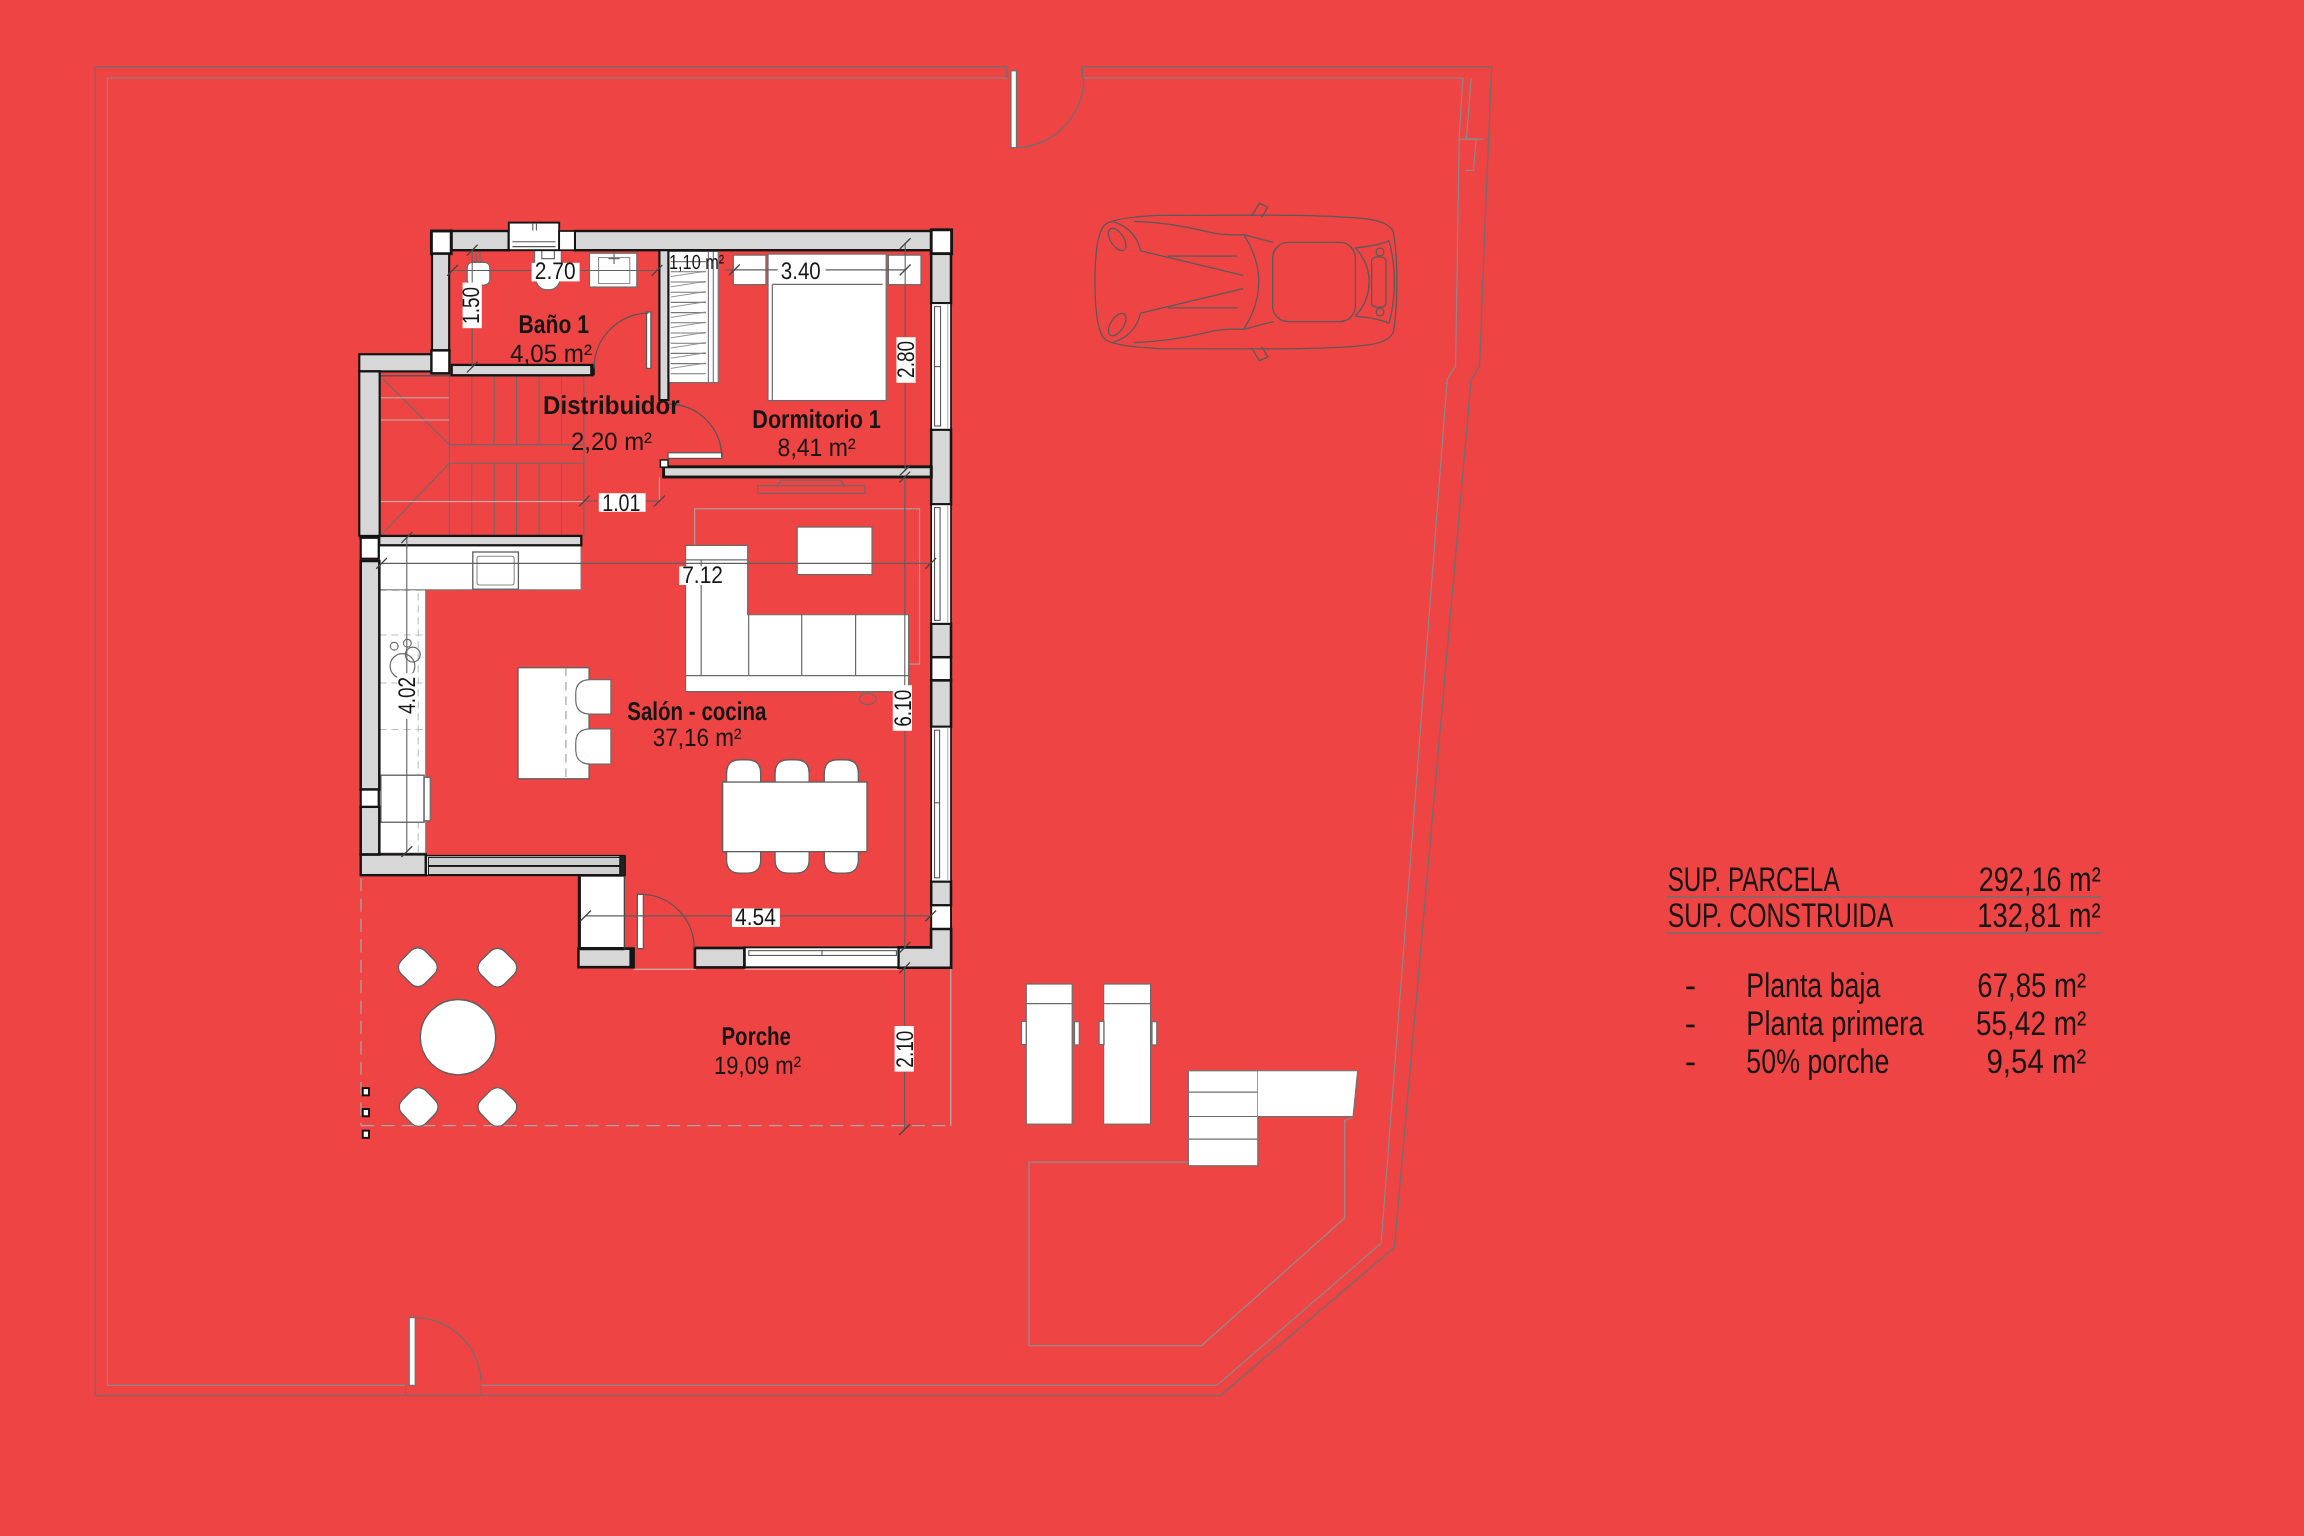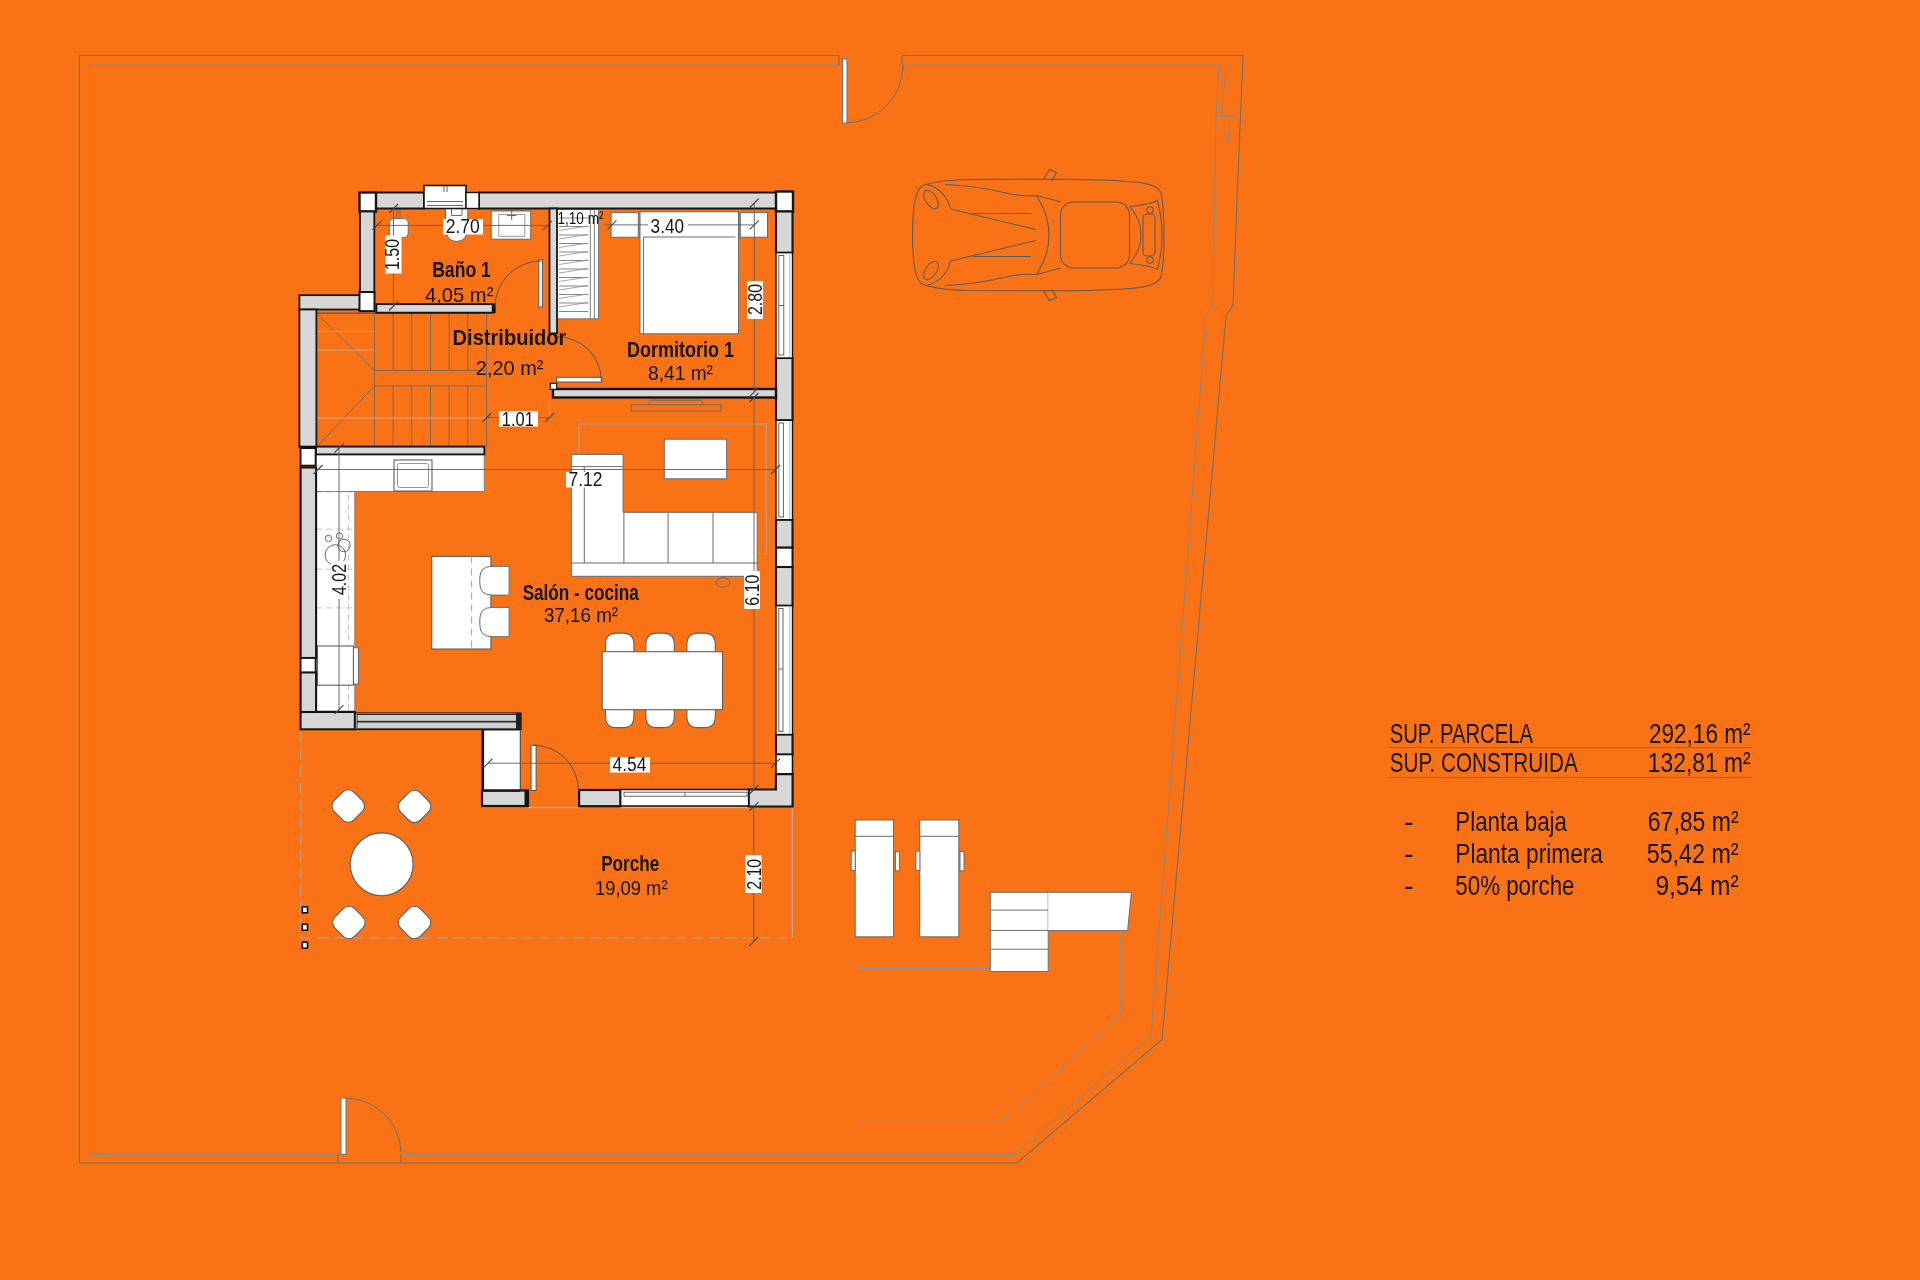--- a/index.html
+++ b/index.html
@@ -1,16 +1,16 @@
 <!DOCTYPE html>
 <html><head>
 <meta charset="utf-8">
 <style>
   html,body{margin:0;padding:0;background:#fff;}
-  #page{width:1920px;height:1280px;position:relative;background:#f97316;overflow:hidden;}
+  #page{width:1920px;height:1280px;position:relative;background:#ef4444;overflow:hidden;}
   svg{position:absolute;top:0;left:0;}
   text{font-family:"Liberation Sans",sans-serif;fill:#161616;}
   .rl{font-weight:bold;font-size:21.5px;}
   .ra{font-size:21px;}
   .dim{font-size:20px;}
   .dims{font-size:17px;}
   .tb{font-size:28.5px;}
 </style>
 </head>
 <body>

